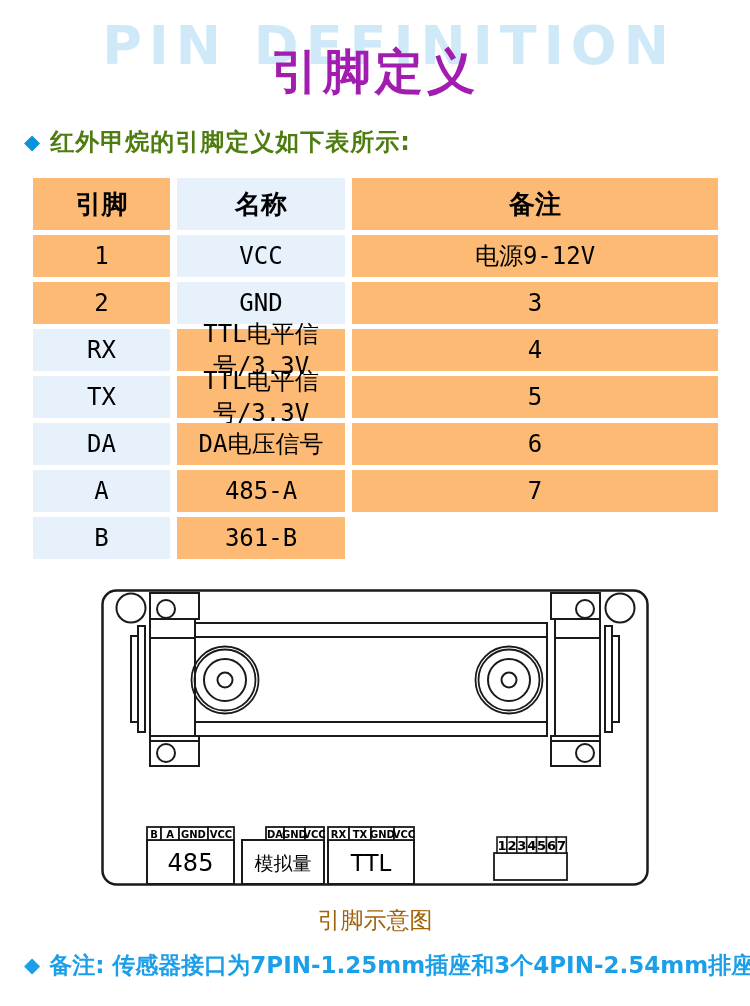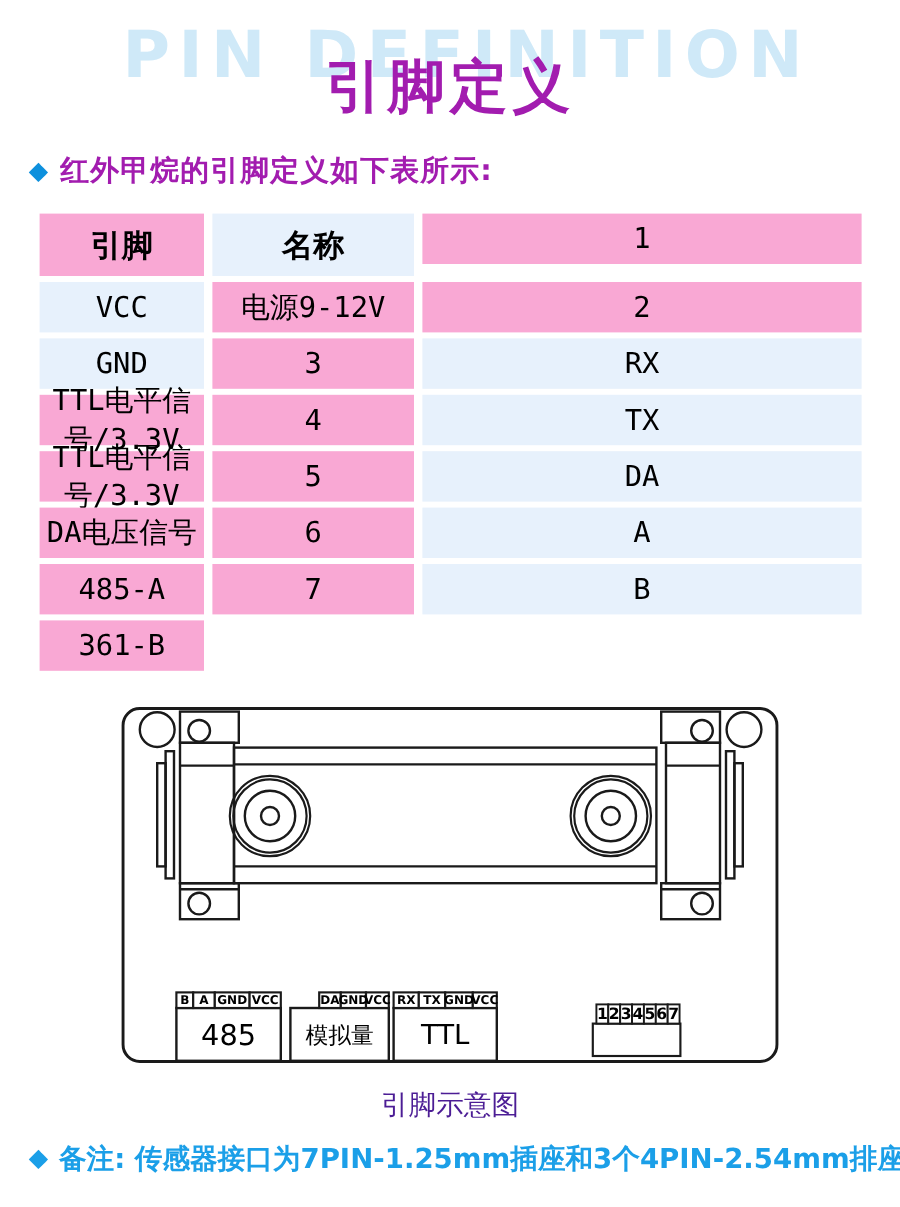--- a/index.html
+++ b/index.html
@@ -40,32 +40,32 @@
   .pin-table {
     display:grid;
     grid-template-columns:137px 168px 366px;
     column-gap:7px; row-gap:5px;
     margin:20px 32px 0 33px;
   }
   .cell {
     display:flex; align-items:center; justify-content:center;
     text-align:center;
   }
-  .c-dark  { background:#f9a8d4; }
+  .c-dark  { background:#fdba74; }
   .c-light { background:#e7f1fc;font-family:Liberation Serif, serif; }
   .hcell { height:52px; font-size:26px; font-weight:bold; }
   .dcell {
     height:42px; font-size:24px;
     font-family:"DejaVu Sans Mono","DejaVu Sans",monospace,sans-serif;
   }
   
   .diagram-wrap { margin:30px auto 0; width:548px; }
   .caption {
     margin-top:14px; text-align:center;
-    font-size:23px; color:#4c1d95;
+    font-size:23px; color:#a16207;
   }
   
   .footer-note {
     display:flex; align-items:center;
     margin:14px 0 0 24px; white-space:nowrap;
   }
   .footer-note .txt {
     margin-left:9px;
     font-size:23px; font-weight:bold;
   }
@@ -78,26 +78,27 @@
 
 <div class="page">
 
   <div class="header">
     <div class="watermark">PIN DEFINITION</div>
     <div class="page-title">引脚定义</div>
   </div>
 
   <div class="intro">
     <span class="diamond" style="color:#0d90dd">◆</span>
-    <span class="txt" style="color:#a21caf">红外甲烷的引脚定义如下表所示:</span>
+    <span class="txt" style="color:#4d7c0f">红外甲烷的引脚定义如下表所示:</span>
   </div>
 
   <div class="pin-table">
     <div class="cell hcell c-dark">引脚</div>
     <div class="cell hcell c-light">名称</div>
+    <div class="cell hcell c-dark">备注</div>
 
     <div class="cell dcell c-dark">1</div>
     <div class="cell dcell c-light">VCC</div>
     <div class="cell dcell c-dark">电源9-12V</div>
 
     <div class="cell dcell c-dark">2</div>
     <div class="cell dcell c-light">GND</div>
 
     <div class="cell dcell c-dark">3</div>
     <div class="cell dcell c-light">RX</div>

